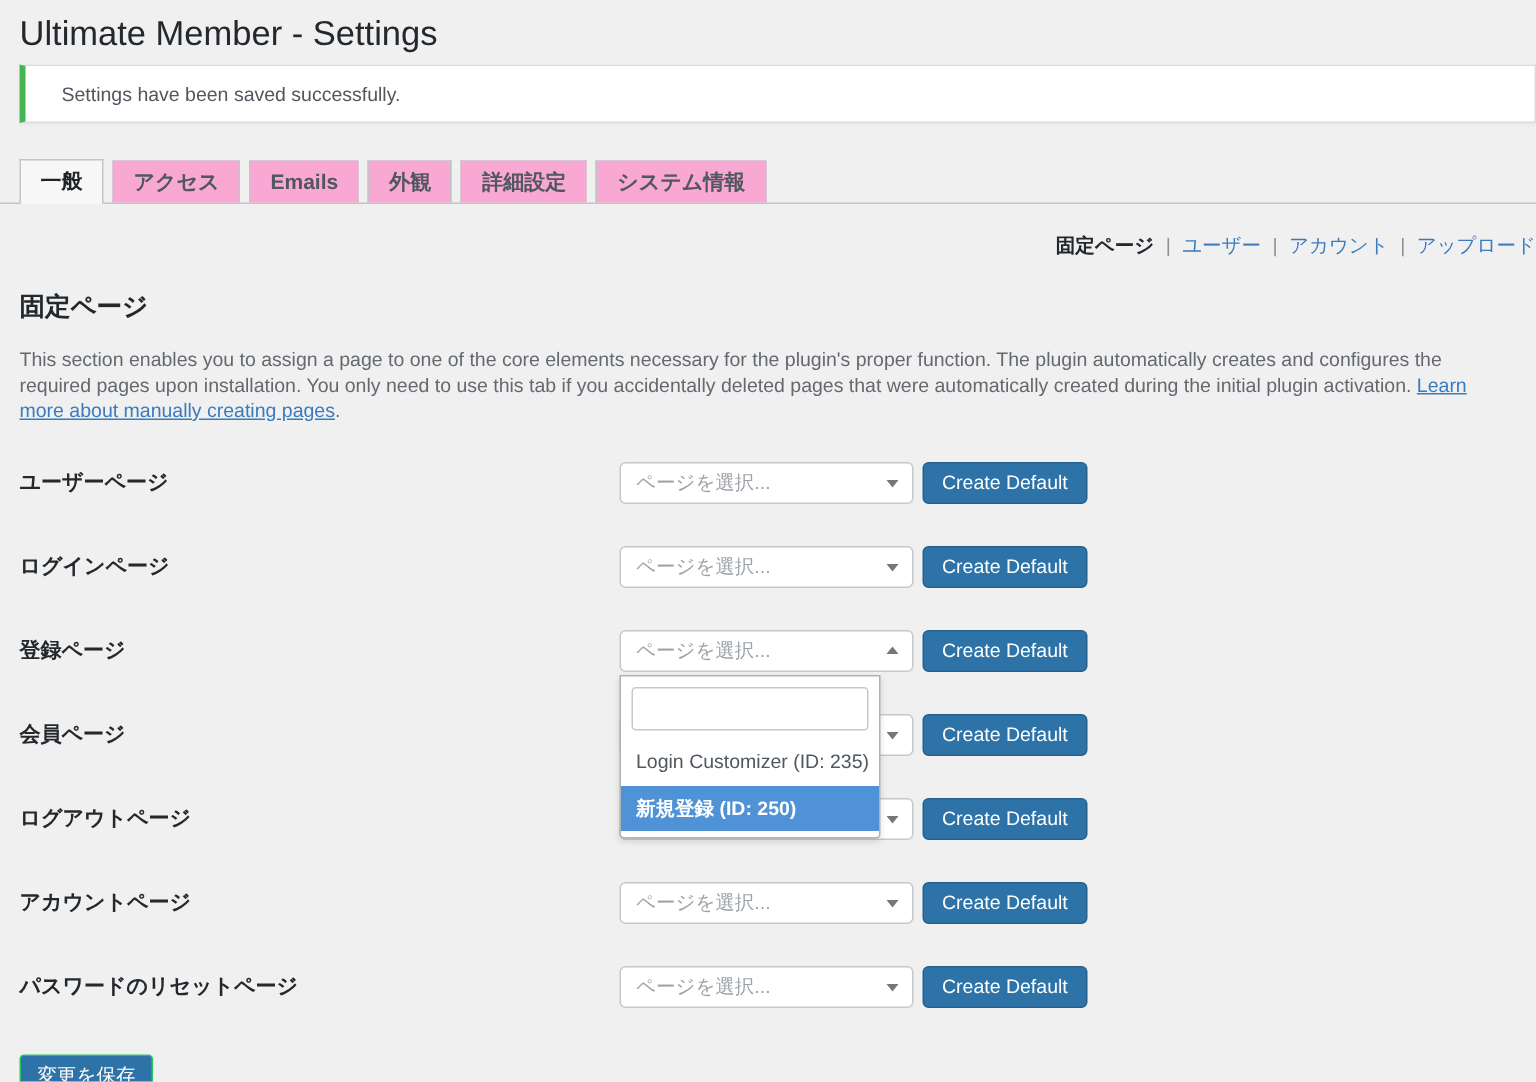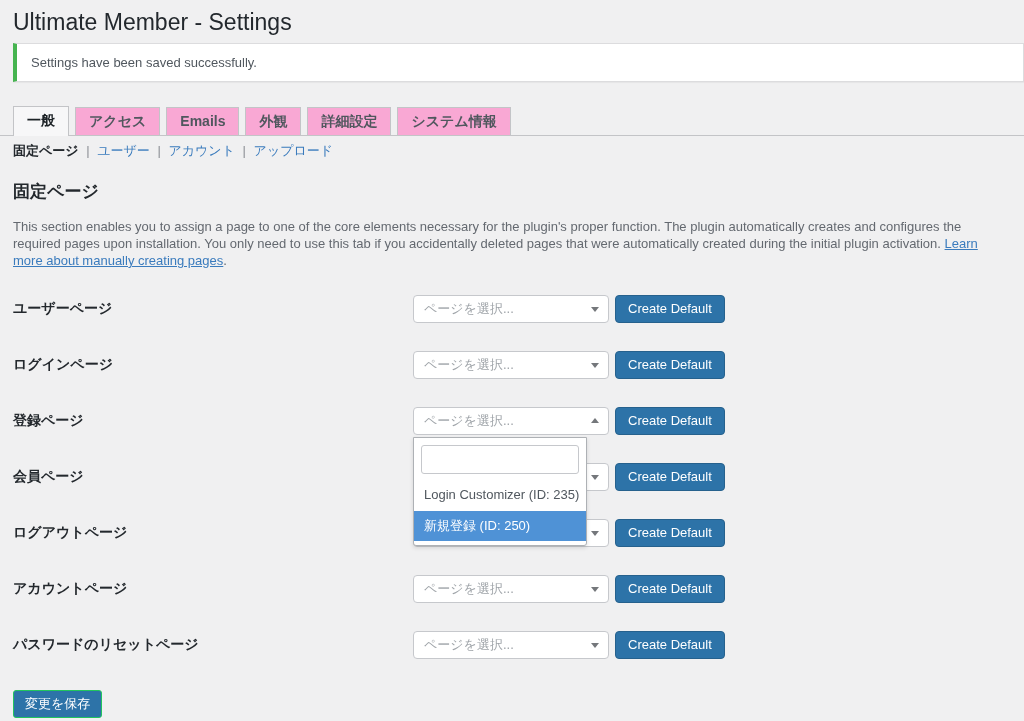--- a/index.html
+++ b/index.html
@@ -13,21 +13,21 @@
     margin:0 0 0 13px;padding-top:9px;
     font-size:23px;font-weight:400;line-height:1.15;
     color:#23282d;
   }
   .notice{
     margin:8px 0 0 13px;
     background:#fff;
     border:1px solid #dcdcde;
     border-left:4px solid var(--success,#46b450);
     box-shadow:0 1px 1px rgba(0,0,0,.04);
-    padding:11px 14px;
+    padding:11px 24px;
     font-size:13px;color:#50575e;
   }
   .nav-tab-wrapper{
     margin-top:24px;
     padding-left:13px;
     display:flex;align-items:flex-end;gap:6px;
     border-bottom:1px solid #c3c4c7;
   }
   .nav-tab{
     padding:5px 13px 6px;
@@ -36,22 +36,22 @@
     font-size:14px;font-weight:bold;line-height:16px;
     color:#50575e;cursor:pointer;white-space:nowrap;
   }
   .nav-tab.active{
     background:#f7f7f8;
     color:#1d2327;
     margin-bottom:-1px;
     padding-bottom:8px;
   }
   .subnav{
-    margin:7px 0 0 13px;
-    font-size:13px;line-height:15px;
+    margin:20px 0 0 13px;
+    font-size:13px;line-height:15px;text-align:right;
   }
   .subnav .current{font-weight:bold;color:#23282d;}
   .subnav .sep{color:#8c8f94;margin:0 4px;}
   .subnav a{color:var(--link,#3a7bbd);text-decoration:none;cursor:pointer;}
   .section-heading{
     margin:24px 0 0 13px;
     font-size:17px;font-weight:bold;color:#23282d;line-height:1.2;
   }
   .section-desc{
     margin:15px 13px 0 13px;
@@ -104,21 +104,21 @@
     width:calc(100% - 14px);height:29px;
     margin:7px;padding:0 6px;
     border:1px solid #c6c8cc;border-radius:3px;
     font-size:13px;outline:none;
   }
   .results{
     list-style:none;margin:0 0 4px 0;padding:0;
     font-size:13px;color:#50575e;
   }
   .results li{padding:6px 10px;margin:3px 0;cursor:pointer;white-space:nowrap;overflow:hidden;}
-  .results li.highlighted{background:var(--highlight,#4f92d6);color:#fff;}
+  .results li.highlighted{background:var(--highlight,#4f92d6);color:#fff;font-weight:bold;}
   .create-btn{
     margin-left:6px;height:28px;padding:0 12px;
     background:var(--accent,#2d73a8);
     border:1px solid #26618d;border-radius:4px;
     color:#fff;font-size:13px;
     font-family:Liberation Sans, sans-serif;
     cursor:pointer;
   }
   .save-btn{
     margin:3px 0 0 13px;height:28px;padding:0 11px;

